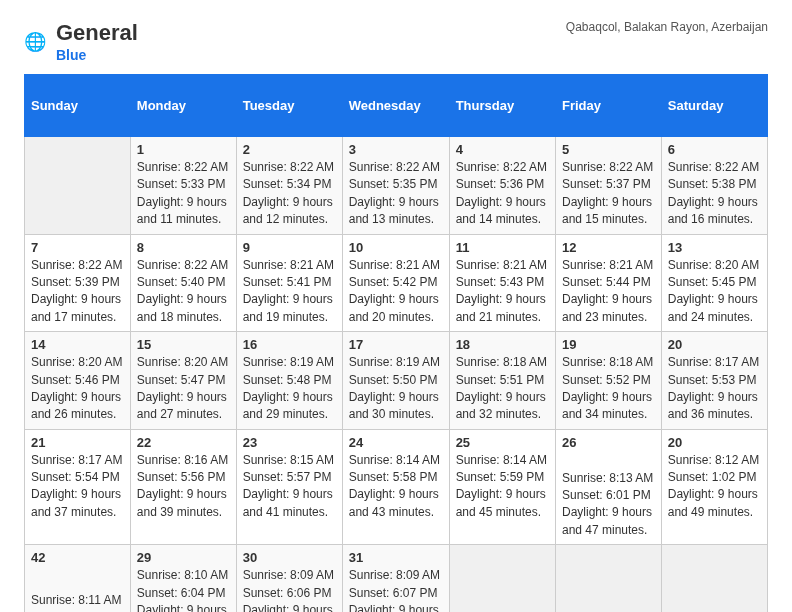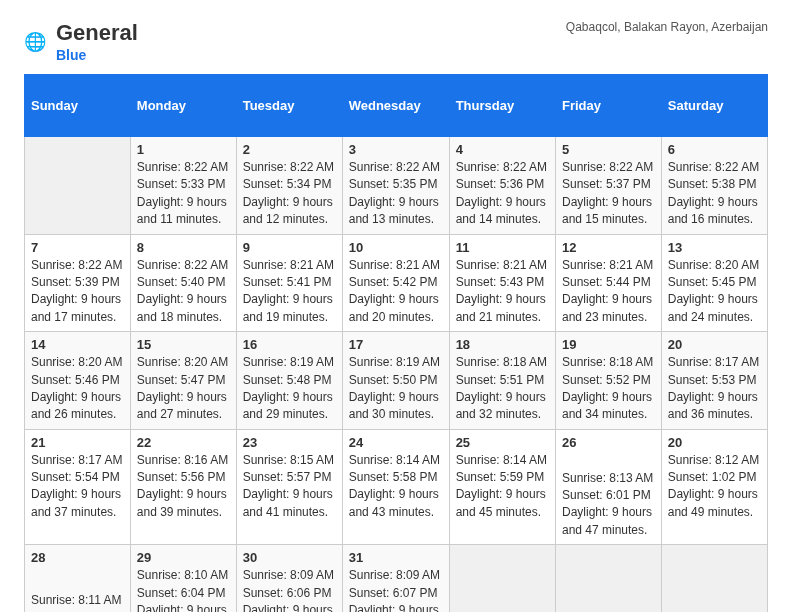--- a/index.html
+++ b/index.html
@@ -314,21 +314,21 @@
         <td>
           <span class="day-num">20</span>
           <div class="day-info" style="white-space: pre-line;">Sunrise: 8:12 AM
 Sunset: 1:02 PM
 Daylight: 9 hours
 and 49 minutes.</div>
         </td>
       </tr>
       <tr>
         <td>
-          <span class="day-num">28</span>
+          <span class="day-num">42</span>
           <div class="day-info" style="white-space: pre-line; margin-top: 27px;">Sunrise: 8:11 AM
 Sunset: 6:03 PM
 Daylight: 9 hours
 and 51 minutes.</div>
         </td>
         <td>
           <span class="day-num">29</span>
           <div class="day-info" style="white-space: pre-line;">Sunrise: 8:10 AM
 Sunset: 6:04 PM
 Daylight: 9 hours

